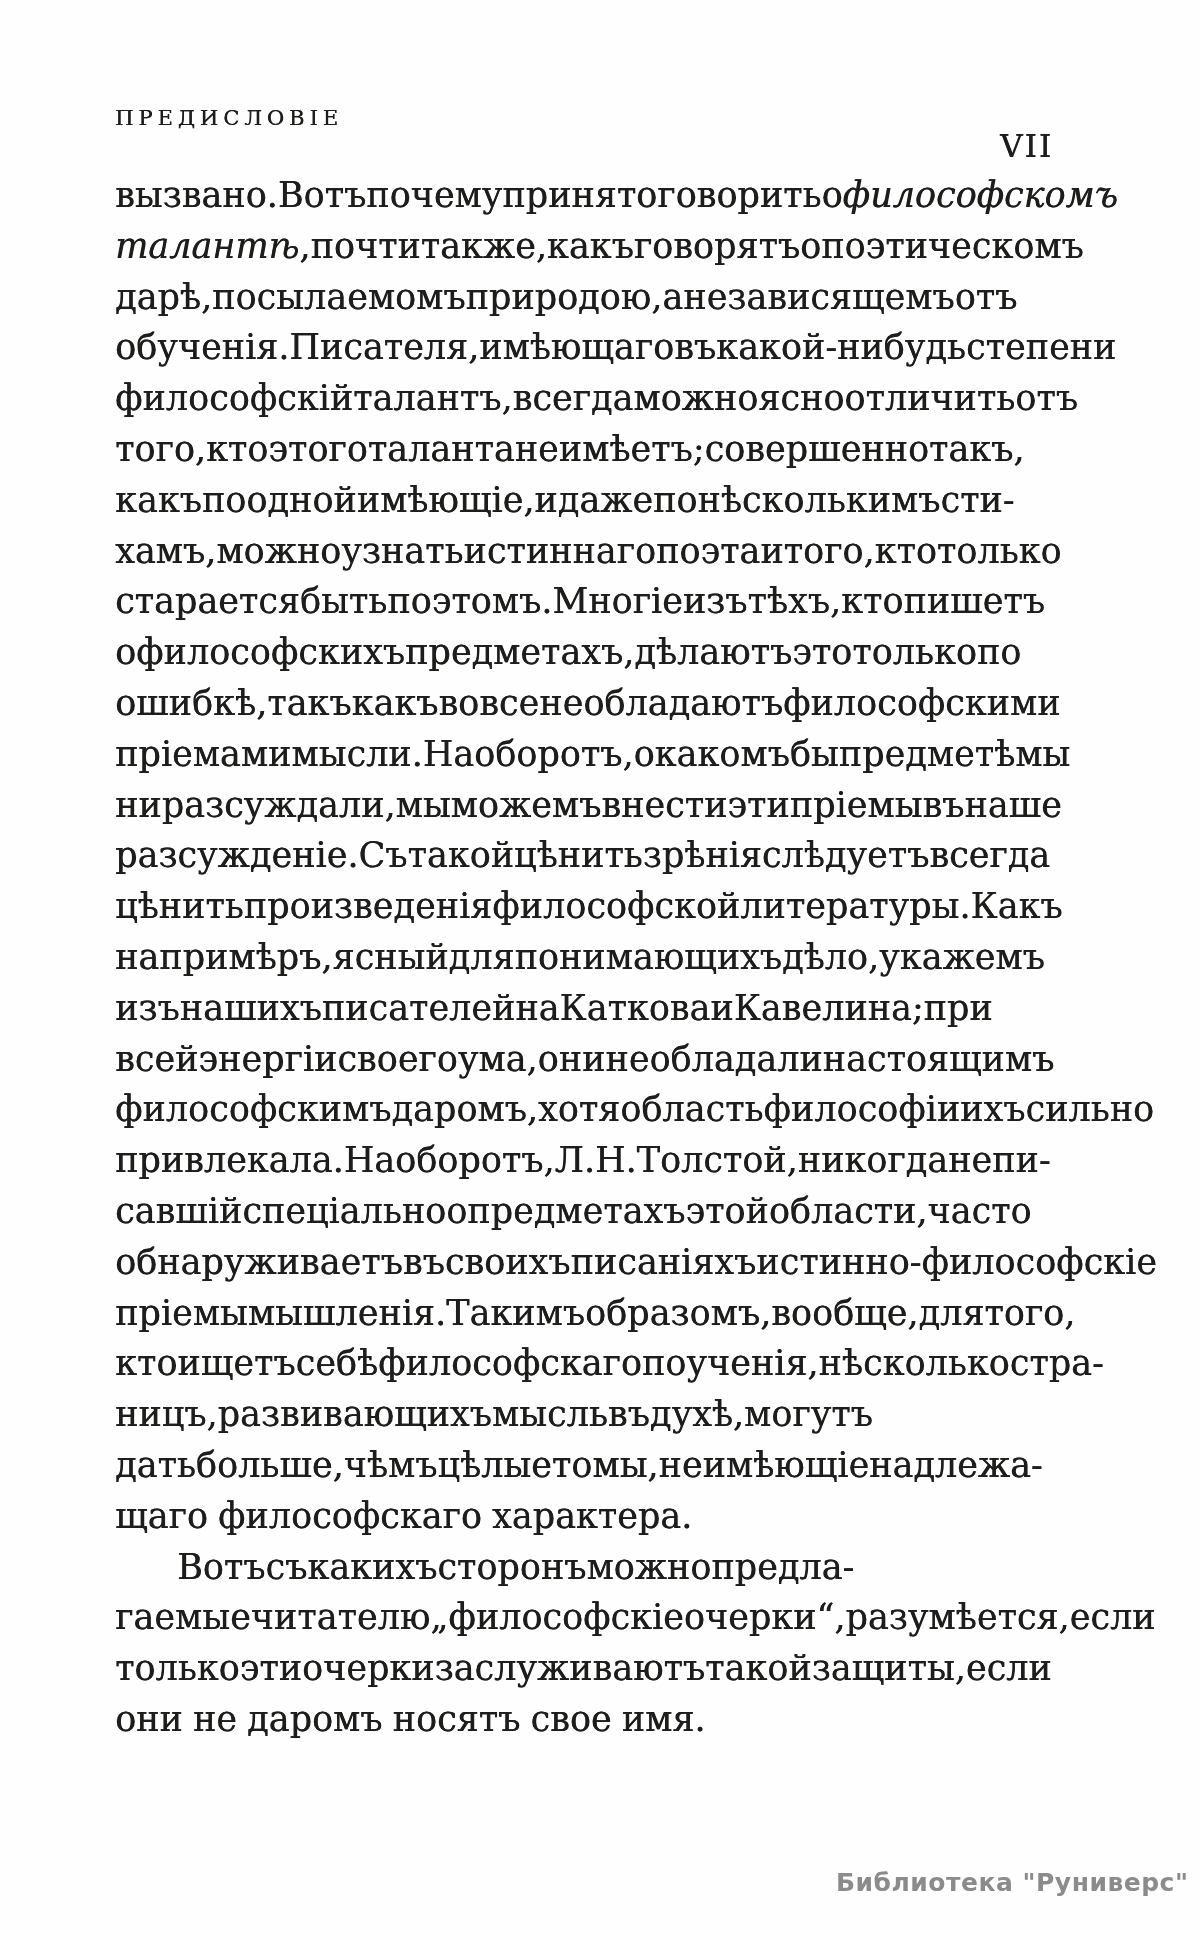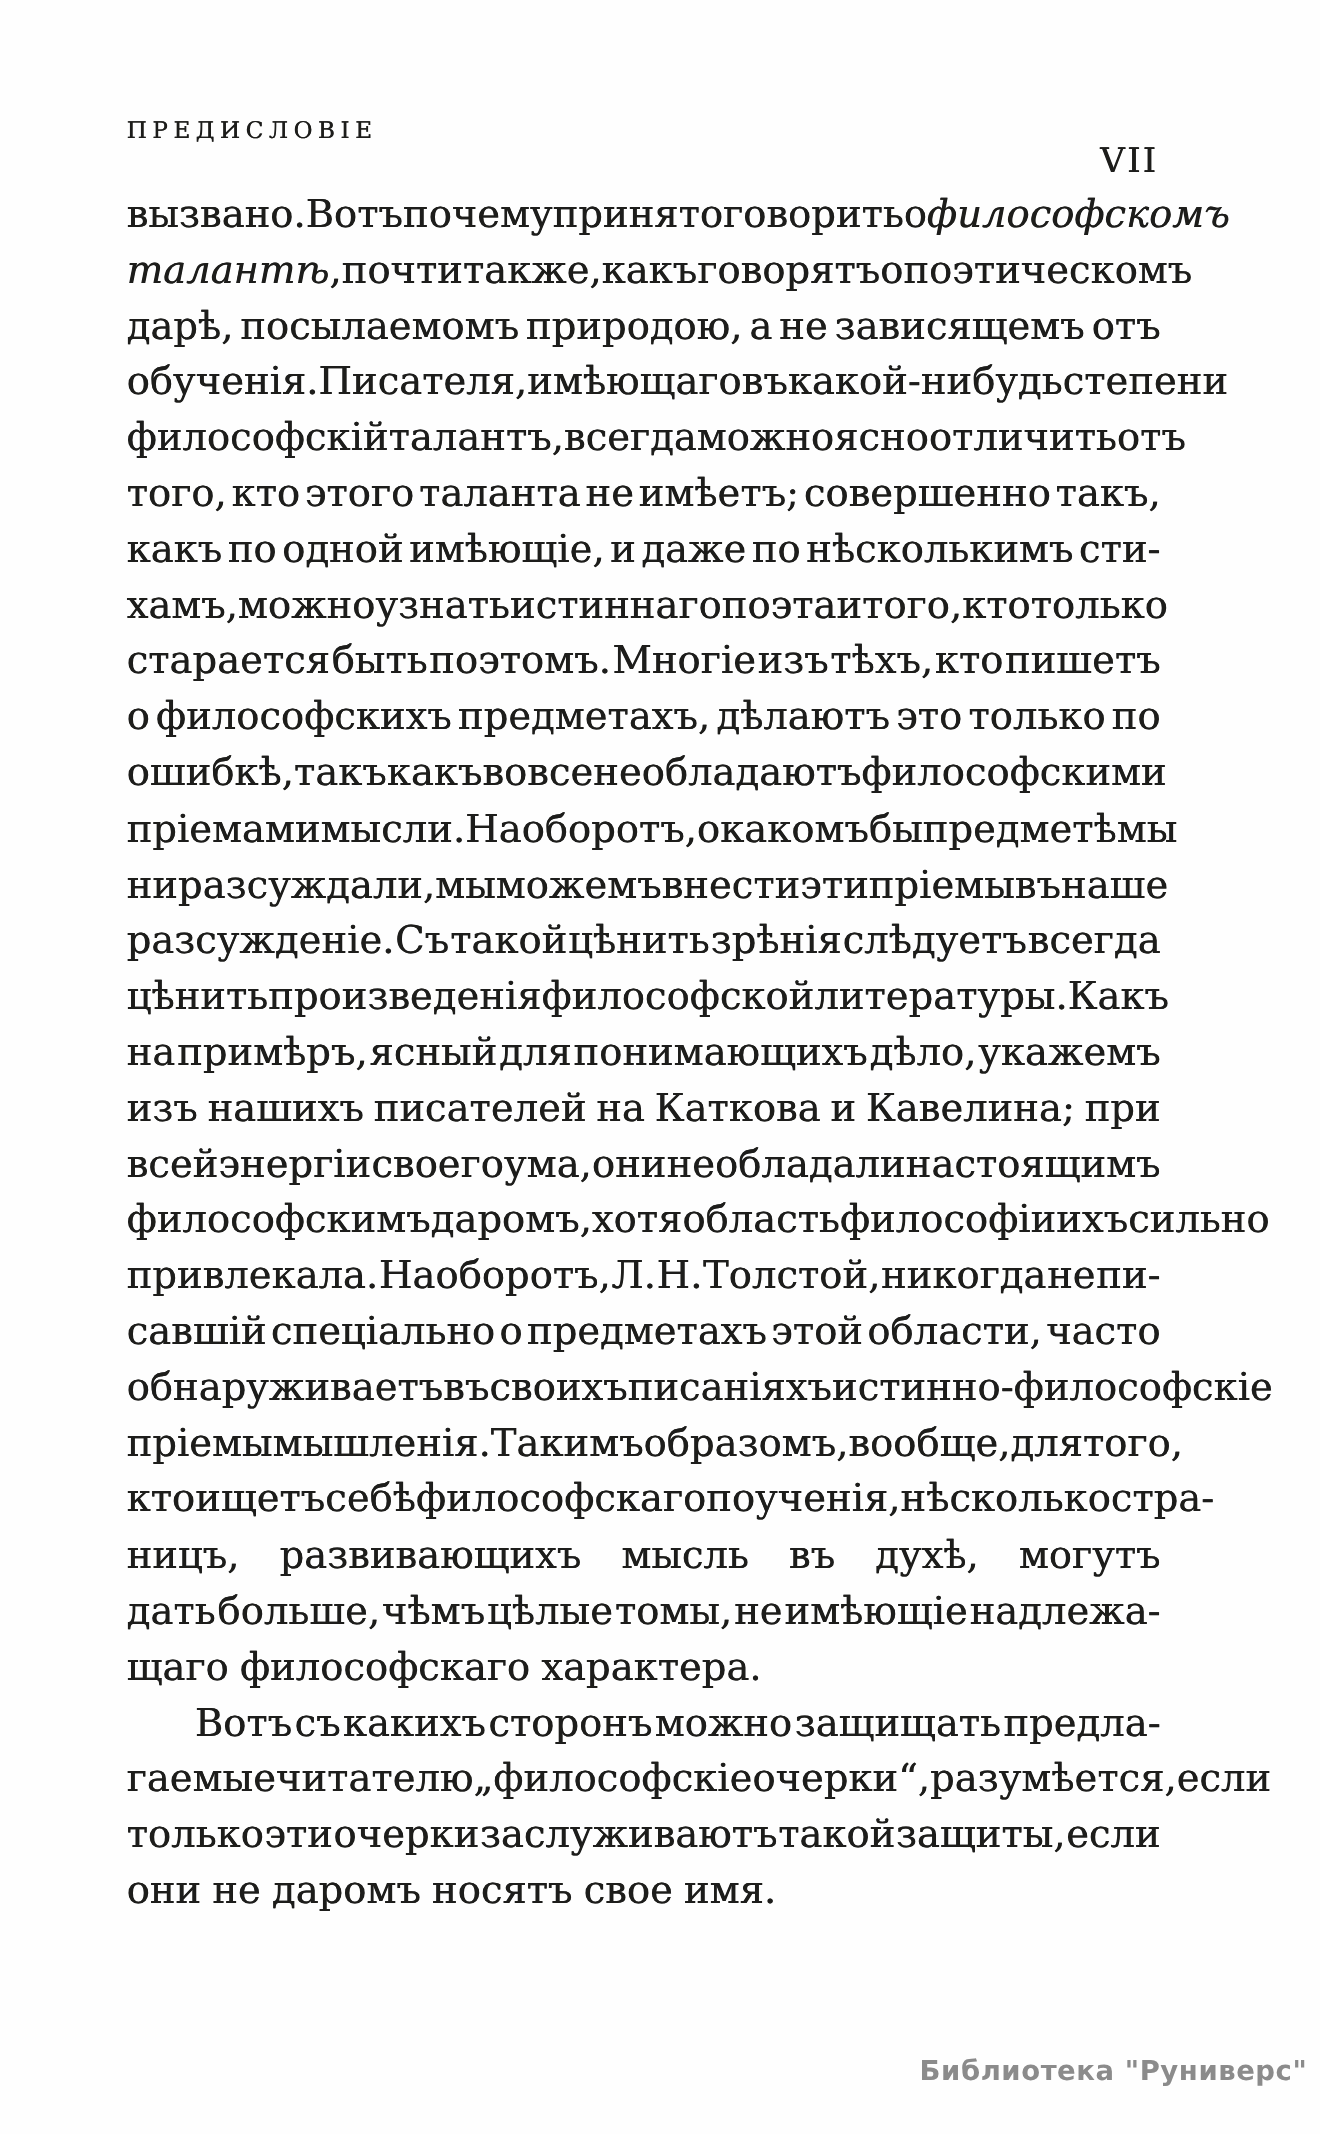--- a/index.html
+++ b/index.html
@@ -36,21 +36,20 @@
   }
   .body-text {
     position: absolute;
     left: 115px; top: 170px;
     width: 940px;
     font-size: 35px;
     text-shadow: 0.4px 0 0 currentColor;
   }
   .line {
     display: flex;
-    justify-content: space-between;
     line-height: 50.8px;
     height: 50.8px;
     box-sizing: border-box;
   }
   .line.last {
     justify-content: flex-start;
     gap: 0.29em;
   }
   .line.indent {
     padding-left: 62px;
@@ -322,21 +321,20 @@
         <span class="word">щаго</span>
         <span class="word">философскаго</span>
         <span class="word">характера.</span>
       </div>
       <div class="line indent">
         <span class="word">Вотъ</span>
         <span class="word">съ</span>
         <span class="word">какихъ</span>
         <span class="word">сторонъ</span>
         <span class="word">можно</span>
-        <span class="word">защищать</span>
         <span class="word">предла-</span>
       </div>
       <div class="line">
         <span class="word">гаемые</span>
         <span class="word">читателю</span>
         <span class="word">„философскіе</span>
         <span class="word">очерки“,</span>
         <span class="word">разумѣется,</span>
         <span class="word">если</span>
       </div>

